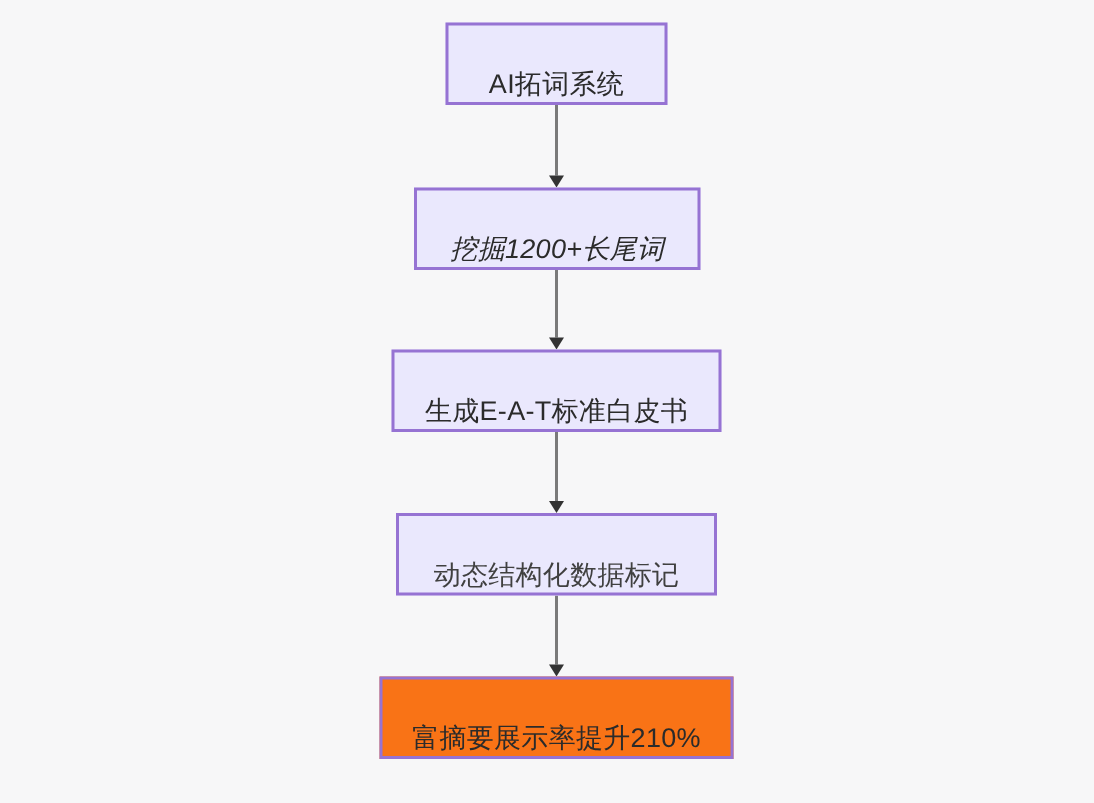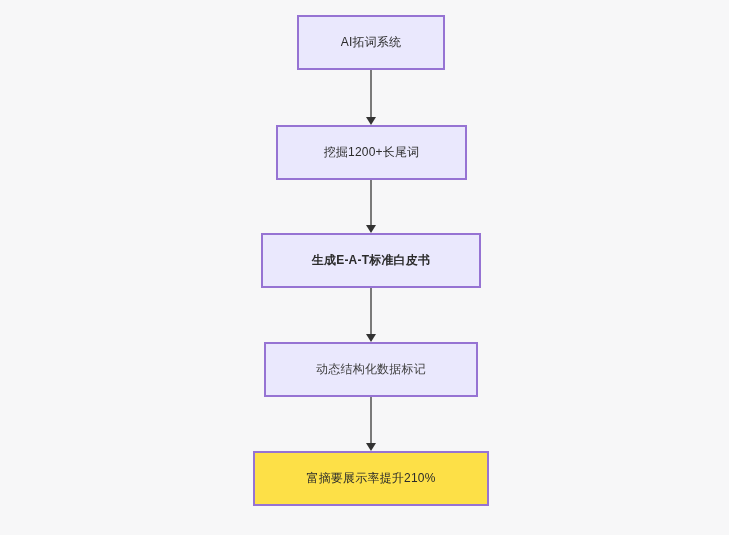--- a/index.html
+++ b/index.html
@@ -18,24 +18,24 @@
     width: 729px;
     height: 535px;
   }
   .node {
     position: absolute;
     box-sizing: border-box;
     background: #eae8fd;
     border: 2px solid #9673d3;
     border-radius: 0;
     display: flex;
-    align-items: center;
+    align-items: flex-end;
     justify-content: center;
     color: #2b2b2b;
-    font-size: 12px;
+    font-size: 18px;
     line-height: 1.2;
     letter-spacing: 0.2px;
     white-space: nowrap;
     user-select: none;
   }
   .edge {
     position: absolute;
     width: 2px;
     background: #7a7a7a;
   }
@@ -62,29 +62,29 @@
   <div class="edge" style="left: 370px; top: 288px; height: 46px; background: rgb(122, 122, 122);"></div>
   <div class="arrowhead" style="left: 366px; top: 334px; border-top-color: rgb(51, 51, 51);"></div>
 
   <div class="edge" style="left: 370px; top: 397px; height: 46px; background: rgb(122, 122, 122);"></div>
   <div class="arrowhead" style="left: 366px; top: 443px; border-top-color: rgb(51, 51, 51);"></div>
 
   <div class="node" style="left: 297px; top: 15px; width: 148px; height: 55px; background: rgb(234, 232, 253); border-color: rgb(150, 115, 211); color: rgb(43, 43, 43);">
     <span>AI拓词系统</span>
   </div>
 
-  <div class="node" style="left: 276px; top: 125px; width: 191px; height: 55px; background: rgb(234, 232, 253); border-color: rgb(150, 115, 211); color: rgb(43, 43, 43);">
+  <div class="node" style="left: 276px; top: 125px; width: 191px; height: 55px; background: rgb(234, 232, 253); border-color: rgb(150, 115, 211); color: rgb(43, 43, 43); font-style: italic;">
     <span>挖掘1200+长尾词</span>
   </div>
 
-  <div class="node" style="left: 261px; top: 233px; width: 220px; height: 55px; background: rgb(234, 232, 253); border-color: rgb(150, 115, 211); color: rgb(43, 43, 43); font-weight: bold;">
+  <div class="node" style="left: 261px; top: 233px; width: 220px; height: 55px; background: rgb(234, 232, 253); border-color: rgb(150, 115, 211); color: rgb(43, 43, 43);">
     <span>生成E-A-T标准白皮书</span>
   </div>
 
   <div class="node" style="left: 264px; top: 342px; width: 214px; height: 55px; background: rgb(234, 232, 253); border-color: rgb(150, 115, 211); color: #404040;">
     <span>动态结构化数据标记</span>
   </div>
 
-  <div class="node" style="left: 253px; top: 451px; width: 236px; height: 55px; background: #fde047; border-color: rgb(150, 115, 211); color: rgb(43, 43, 43);">
+  <div class="node" style="left: 253px; top: 451px; width: 236px; height: 55px; background: #f97316; border-color: rgb(150, 115, 211); color: rgb(43, 43, 43);">
     <span>富摘要展示率提升210%</span>
   </div>
 
 </div>
 
 </body></html>

